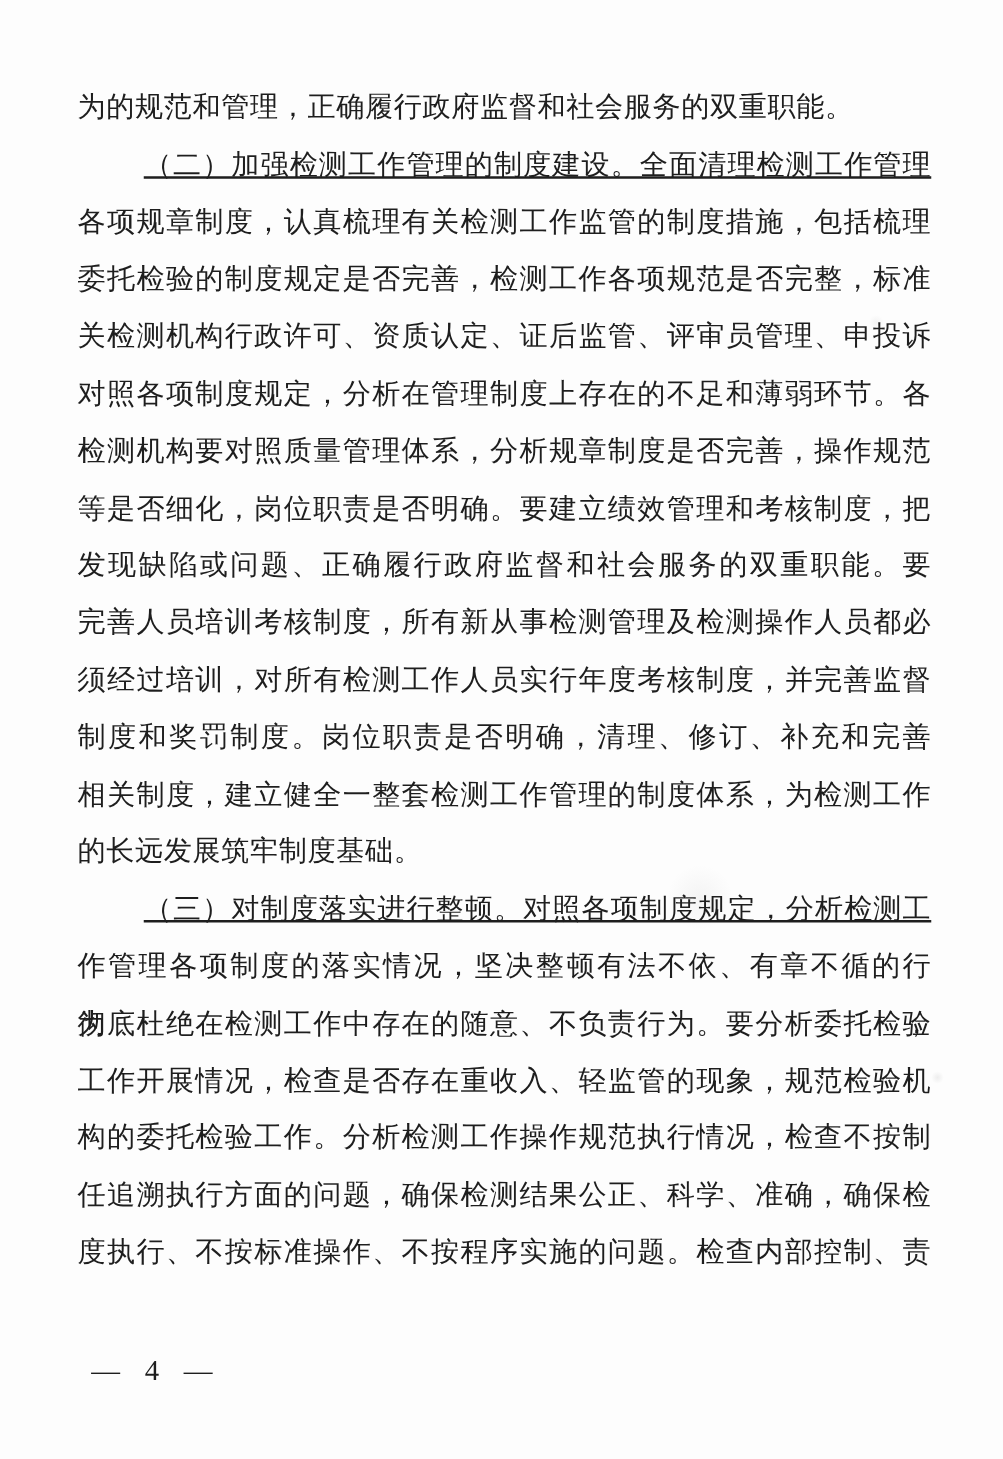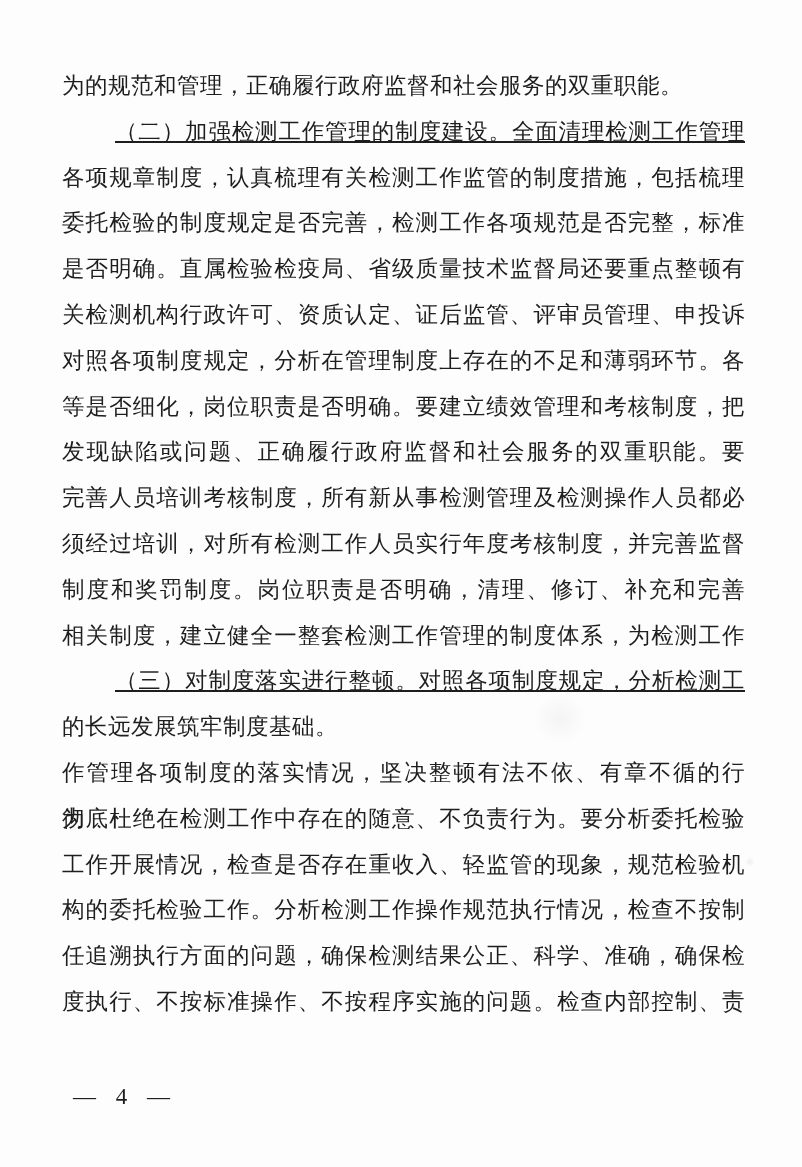--- a/index.html
+++ b/index.html
@@ -60,31 +60,31 @@
 </style>
 </head>
 <body>
 
 <div class="page">
   <div class="text-block" id="text-block">
       <div class="line">为的规范和管理，正确履行政府监督和社会服务的双重职能。</div>
       <div class="line indent fill">（二）加强检测工作管理的制度建设。全面清理检测工作管理</div>
       <div class="line fill">各项规章制度，认真梳理有关检测工作监管的制度措施，包括梳理</div>
       <div class="line fill">委托检验的制度规定是否完善，检测工作各项规范是否完整，标准</div>
-      <div class="line fill">是否明确。直属检验检疫局、省级质量技术监督局还要重点整顿有</div>
       <div class="line fill">关检测机构行政许可、资质认定、证后监管、评审员管理、申投诉</div>
       <div class="line fill">对照各项制度规定，分析在管理制度上存在的不足和薄弱环节。各</div>
+      <div class="line fill">检测机构要对照质量管理体系，分析规章制度是否完善，操作规范</div>
       <div class="line fill">等是否细化，岗位职责是否明确。要建立绩效管理和考核制度，把</div>
       <div class="line fill">发现缺陷或问题、正确履行政府监督和社会服务的双重职能。要</div>
       <div class="line fill">完善人员培训考核制度，所有新从事检测管理及检测操作人员都必</div>
       <div class="line fill">须经过培训，对所有检测工作人员实行年度考核制度，并完善监督</div>
       <div class="line fill">制度和奖罚制度。岗位职责是否明确，清理、修订、补充和完善</div>
       <div class="line fill">相关制度，建立健全一整套检测工作管理的制度体系，为检测工作</div>
+      <div class="line">的长远发展筑牢制度基础。</div>
       <div class="line indent fill">（三）对制度落实进行整顿。对照各项制度规定，分析检测工</div>
-      <div class="line">的长远发展筑牢制度基础。</div>
       <div class="line fill">作管理各项制度的落实情况，坚决整顿有法不依、有章不循的行为，</div>
       <div class="line fill">彻底杜绝在检测工作中存在的随意、不负责行为。要分析委托检验</div>
       <div class="line fill">工作开展情况，检查是否存在重收入、轻监管的现象，规范检验机</div>
       <div class="line fill">构的委托检验工作。分析检测工作操作规范执行情况，检查不按制</div>
       <div class="line fill">任追溯执行方面的问题，确保检测结果公正、科学、准确，确保检</div>
       <div class="line fill">度执行、不按标准操作、不按程序实施的问题。检查内部控制、责</div>
     </div>
   <div class="pagenum">— 4 —</div>
 </div>
 

